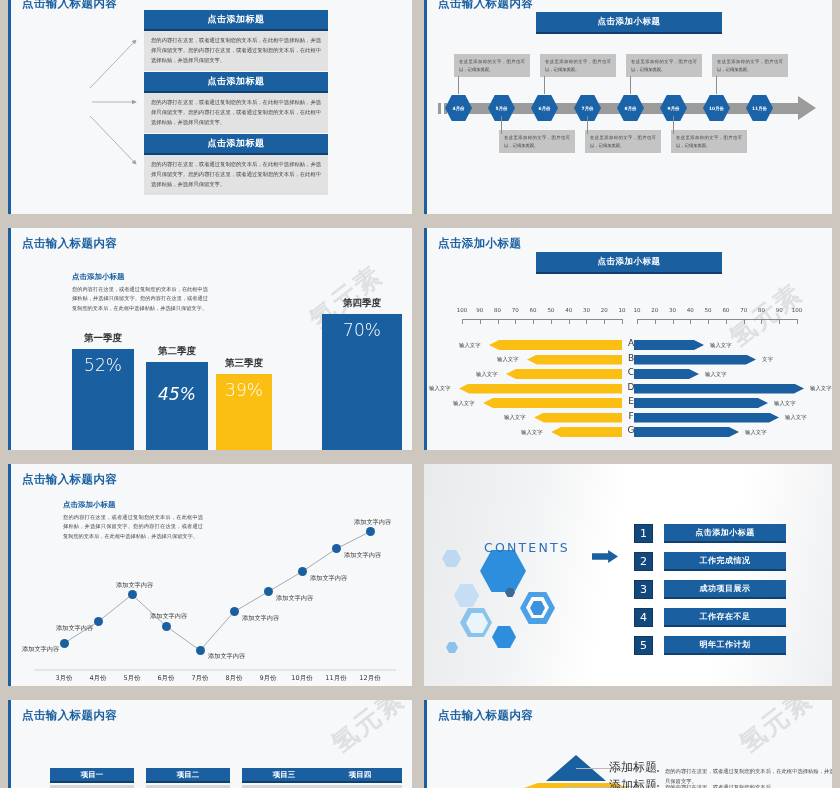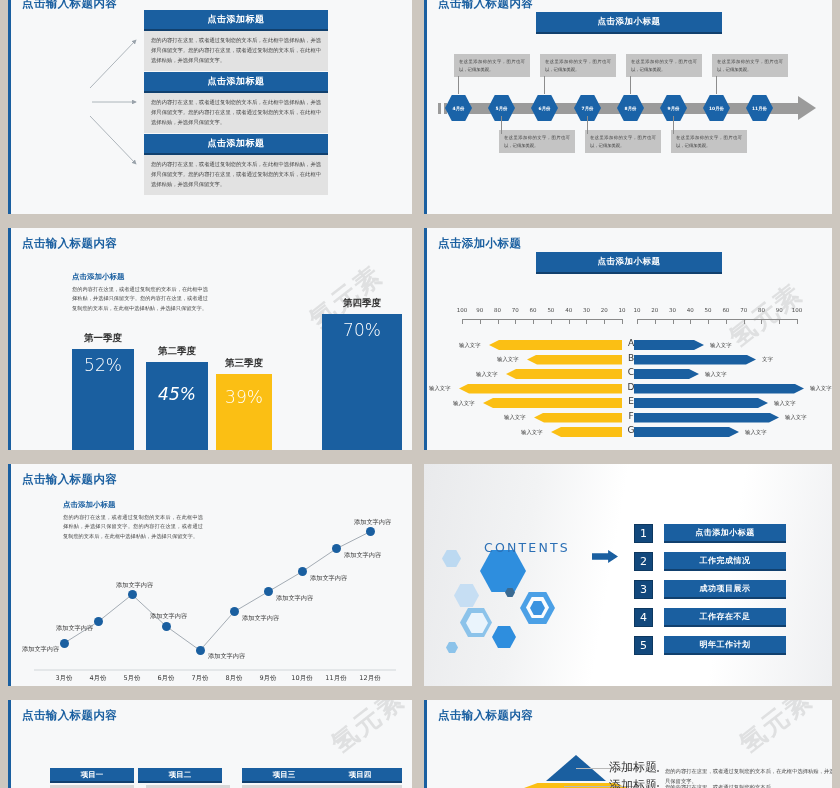--- a/index.html
+++ b/index.html
@@ -267,21 +267,21 @@
         <div class="bar" style="left: 64px; width: 62px; height: 101px; background: rgb(26, 95, 160);">
           <div class="cap">第一季度</div>
           <div class="val" style="top: 6px;">52%</div>
         </div>
         <div class="bar" style="left: 138px; width: 62px; height: 88px; background: rgb(26, 95, 160);">
           <div class="cap">第二季度</div>
           <div class="val" style="top: 22px; font-style: italic;">45%</div>
         </div>
         <div class="bar" style="left: 208px; width: 56px; height: 76px; background: rgb(251, 191, 20);">
           <div class="cap">第三季度</div>
-          <div class="val" style="top: 13px;">39%</div>
+          <div class="val" style="top: 6px;">39%</div>
         </div>
         <div class="bar" style="left: 282px; width: 80px; height: 136px; background: rgb(26, 95, 160); margin-left: 32px;">
           <div class="cap">第四季度</div>
           <div class="val" style="top: 6px;">70%</div>
         </div>
       </div>
   </div>
 
   <div class="slide" id="s4">
     <div class="sl-title">点击添加小标题</div>
@@ -453,21 +453,21 @@
         <div class="toc-item" style="top: 172px;">明年工作计划</div>
       </div>
   </div>
 
   <div class="slide" id="s7">
     <div class="sl-title">点击输入标题内容</div>
     <div class="wm" style="left:318px; top:4px;">氢元素</div>
     <div id="proj-holder">
         <div class="proj-head" style="left: 42px;">项目一</div>
         <div class="proj-body" style="left: 42px;"></div>
-        <div class="proj-head" style="left: 130px;">项目二</div>
+        <div class="proj-head" style="left: 138px;">项目二</div>
         <div class="proj-body" style="left: 138px;"></div>
         <div class="proj-head" style="left: 234px;">项目三</div>
         <div class="proj-body" style="left: 234px;"></div>
         <div class="proj-head" style="left: 310px;">项目四</div>
         <div class="proj-body" style="left: 310px;"></div>
       </div>
   </div>
 
   <div class="slide" id="s8">
     <div class="sl-title">点击输入标题内容</div>

